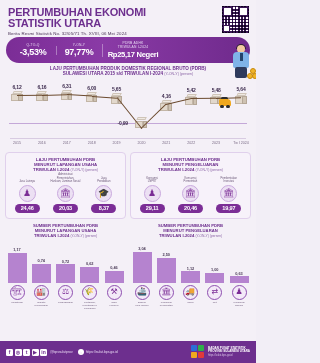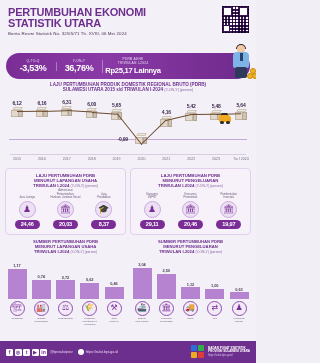--- a/index.html
+++ b/index.html
@@ -5,21 +5,21 @@
   * { box-sizing: border-box; margin: 0; padding: 0; }
   html, body {
     width: 256px; height: 363px;
     font-family: "Liberation Sans", sans-serif;
     background: #f2eef6;
     overflow: hidden;
   }
   #page { position: relative; width: 256px; height: 363px; background: #f4f0f7; }
 
   
-  .header { position: relative; padding: 7px 8px 2px 8px; background: #f4f0f7; height: 52px; }
+  .header { position: relative; padding: 7px 8px 2px 8px; background: #f4f0f7; height: 36px; }
   .title { color: #6d2f8e; font-weight: bold; font-size: 11px; line-height: 10.5px;
            letter-spacing: -0.2px; }
   .title div { white-space: nowrap; }
   .subtitle { color: #4a3356; font-size: 4.4px; margin-top: 2.5px; letter-spacing: 0.1px; }
   .qr { position: absolute; right: 7px; top: 6px; width: 27px; height: 27px;
         background:
           repeating-linear-gradient(90deg,#3b1656 0 1.6px,#fff 1.6px 3.2px),
           repeating-linear-gradient(0deg,#3b1656 0 1.6px,#fff 1.6px 3.2px);
         background-blend-mode: multiply; background-color:#fff; }
   .qr::before, .qr::after, .qr i {
@@ -157,26 +157,26 @@
       </div>
   </div>
 
   <div class="statbar">
     <div class="stat narrow">
       <div class="stat-label">Q-TO-Q</div>
       <div class="stat-value">-3,53%</div>
     </div>
     <div class="stat narrow">
       <div class="stat-label">Y-ON-Y</div>
-      <div class="stat-value">36,76%</div>
+      <div class="stat-value">97,77%</div>
     </div>
     <div class="stat wide">
       <div class="stat-label">PDRB ADHK</div>
       <div class="stat-label">TRIWULAN I-2024</div>
-      <div class="stat-value small">Rp25,17 Lainnya</div>
+      <div class="stat-value small">Rp25,17 Negeri</div>
     </div>
   </div>
   <div class="mascot" style="top:44px; right:0;">
     <div class="m-hair"></div>
     <div class="m-head"></div>
     <div class="m-body"></div>
     <div class="m-tie"></div>
     <div class="m-legs"></div>
     <div class="coins">
       <div class="coin" style="left:-10px; bottom:0;"></div>

